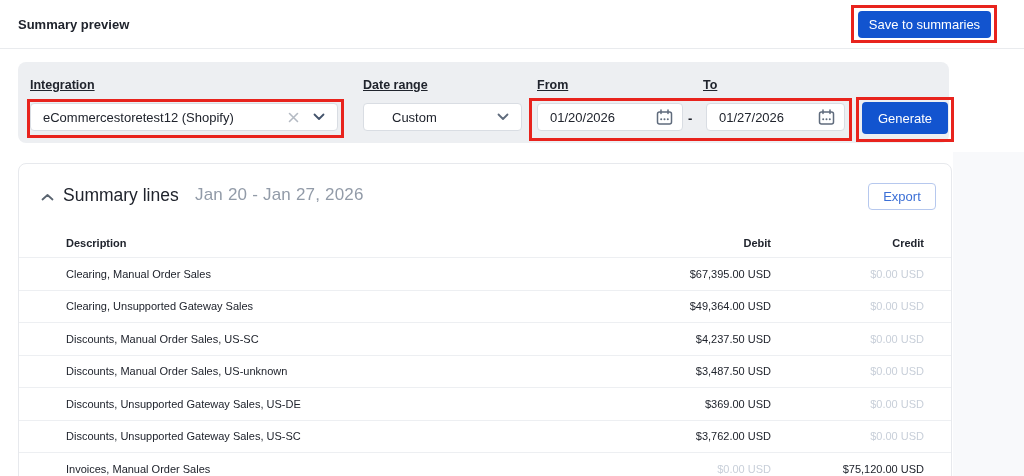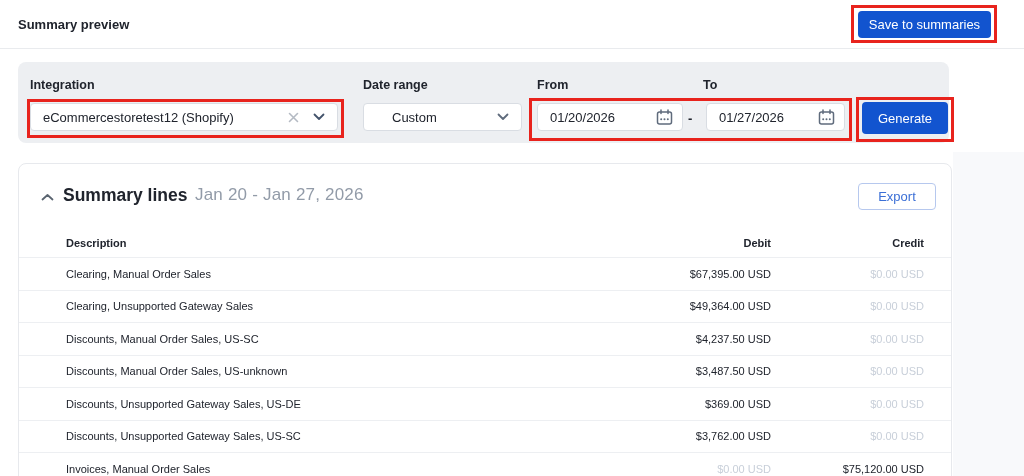--- a/index.html
+++ b/index.html
@@ -33,21 +33,21 @@
 
   
   .ann{position:absolute;border:3px solid var(--annotation-red);pointer-events:none;z-index:30;background:transparent;}
   .ann-save{left:851px;top:5px;width:146px;height:38px;}
   .ann-integration{left:27px;top:99px;width:317px;height:39px;}
   .ann-dates{left:529px;top:98px;width:323px;height:43px;}
   .ann-generate{left:856px;top:97px;width:98px;height:45px;}
 
   
   .filter-bar{position:absolute;left:18px;top:62px;width:931px;height:81px;background:var(--filter-bg);border-radius:8px;}
-  .filter-label{position:absolute;top:16px;font-size:12.5px;font-weight:bold;color:var(--text-dark);}
+  .filter-label{position:absolute;top:16px;font-size:12.5px;font-weight:bold;color:var(--text-dark);text-decoration:underline;}
   .ctrl{position:absolute;top:41px;height:28px;background:#fff;border:1px solid var(--border);border-radius:4px;
         display:flex;align-items:center;font-size:13px;color:var(--text-dark);cursor:pointer;}
   .ctrl .val{padding-left:12px;flex:1;white-space:nowrap;overflow:hidden;}
   .lbl-integration{left:12px;}    .ctrl-integration{left:12px;width:308px;}
   .lbl-daterange{left:345px;text-align:center;}     .ctrl-daterange{left:345px;width:159px;padding-left:16px;}
   .lbl-from{left:519px;}          .ctrl-from{left:519px;width:146px;}
   .lbl-to{left:685px;}            .ctrl-to{left:688px;width:139px;}
   .date-dash{position:absolute;left:670px;top:41px;height:30px;display:flex;align-items:center;
              font-size:13px;font-weight:bold;color:var(--text-dark);}
   .generate-btn{position:absolute;left:844px;top:40px;width:86px;height:32px;}
@@ -55,23 +55,23 @@
   .clear-x{margin-right:14px;cursor:pointer;}
   .chev{margin-right:12px;}
   .cal{margin-right:9px;cursor:pointer;}
 
   
   .card{position:absolute;left:18px;top:163px;width:934px;height:330px;background:#fff;
         border:1px solid var(--card-border);border-radius:8px;overflow:hidden;}
   .card-header{position:relative;height:65px;}
   .collapse-toggle{position:absolute;left:18px;top:23px;width:20px;height:20px;cursor:pointer;
                    display:flex;align-items:center;justify-content:center;}
-  .card-title{position:absolute;left:44px;top:21px;font-size:17.5px;font-weight:700;color:var(--text-dark);}
+  .card-title{position:absolute;left:44px;top:21px;font-size:17.5px;font-weight:400;color:var(--text-dark);}
   .card-subtitle{position:absolute;left:176px;top:21px;font-size:17px;font-weight:400;color:var(--text-gray);letter-spacing:.2px;}
-  .export-btn{position:absolute;right:15px;top:19px;width:78px;height:27px;background:#fff;
+  .export-btn{position:absolute;right:15px;top:19px;width:68px;height:27px;background:#fff;
               border:1px solid var(--export-border);border-radius:4px;color:var(--export-blue);
               font-size:13px;font-family:inherit;display:flex;align-items:center;justify-content:center;cursor:pointer;}
 
   
   .t-row{display:grid;grid-template-columns:1fr 240px 153px;align-items:center;
          padding:0 27px 0 47px;border-bottom:1px solid var(--row-line);font-size:11px;}
   .t-head{height:29px;font-weight:bold;color:var(--text-dark);}
   .t-body .t-row{height:32.5px;color:var(--text-dark);}
   .col-num{text-align:right;}
   .muted{color:var(--muted);}

